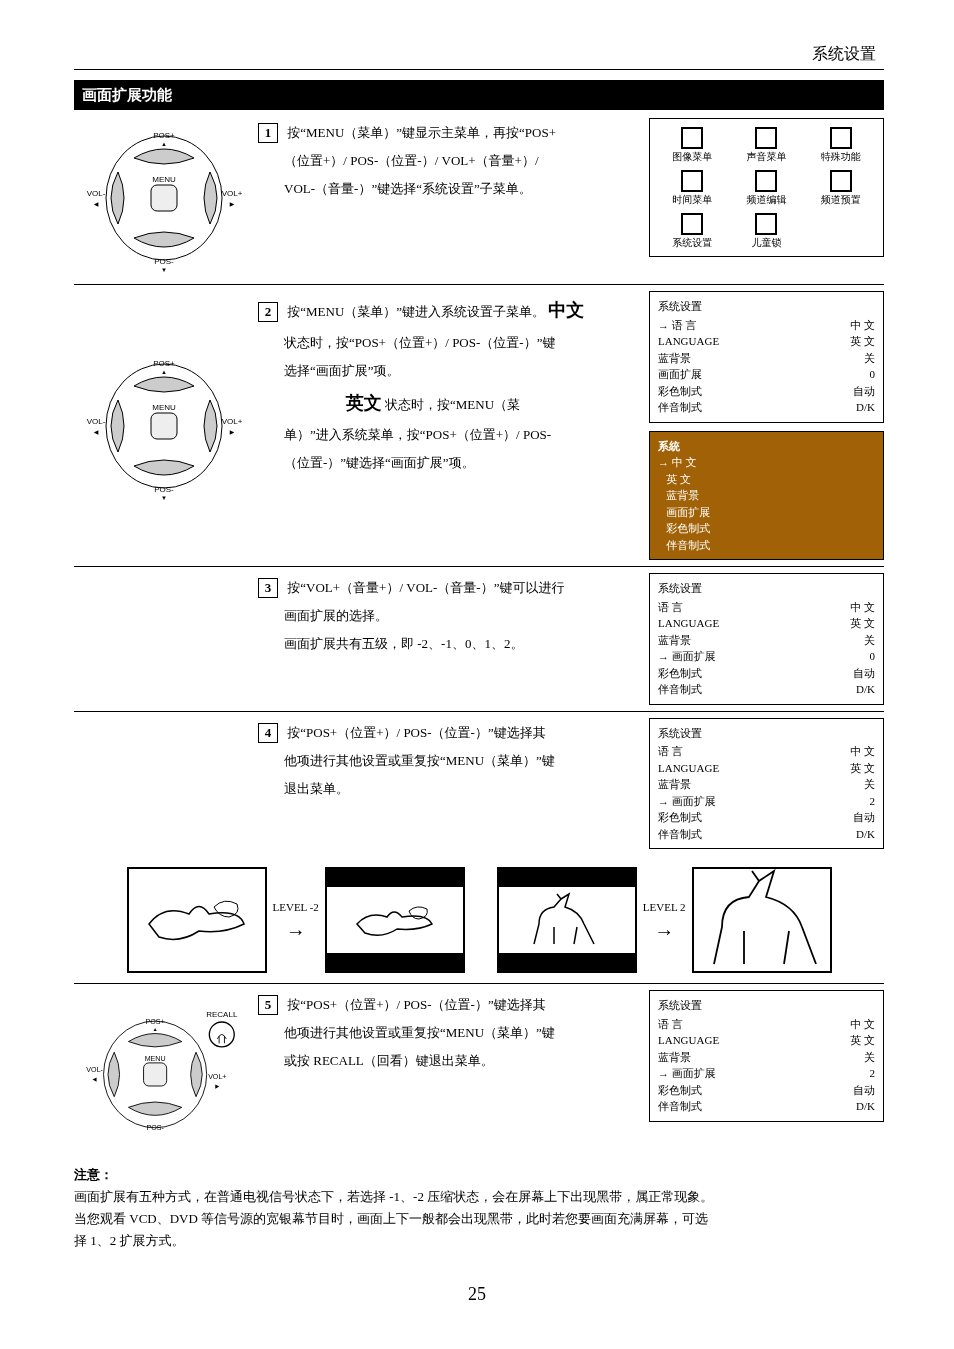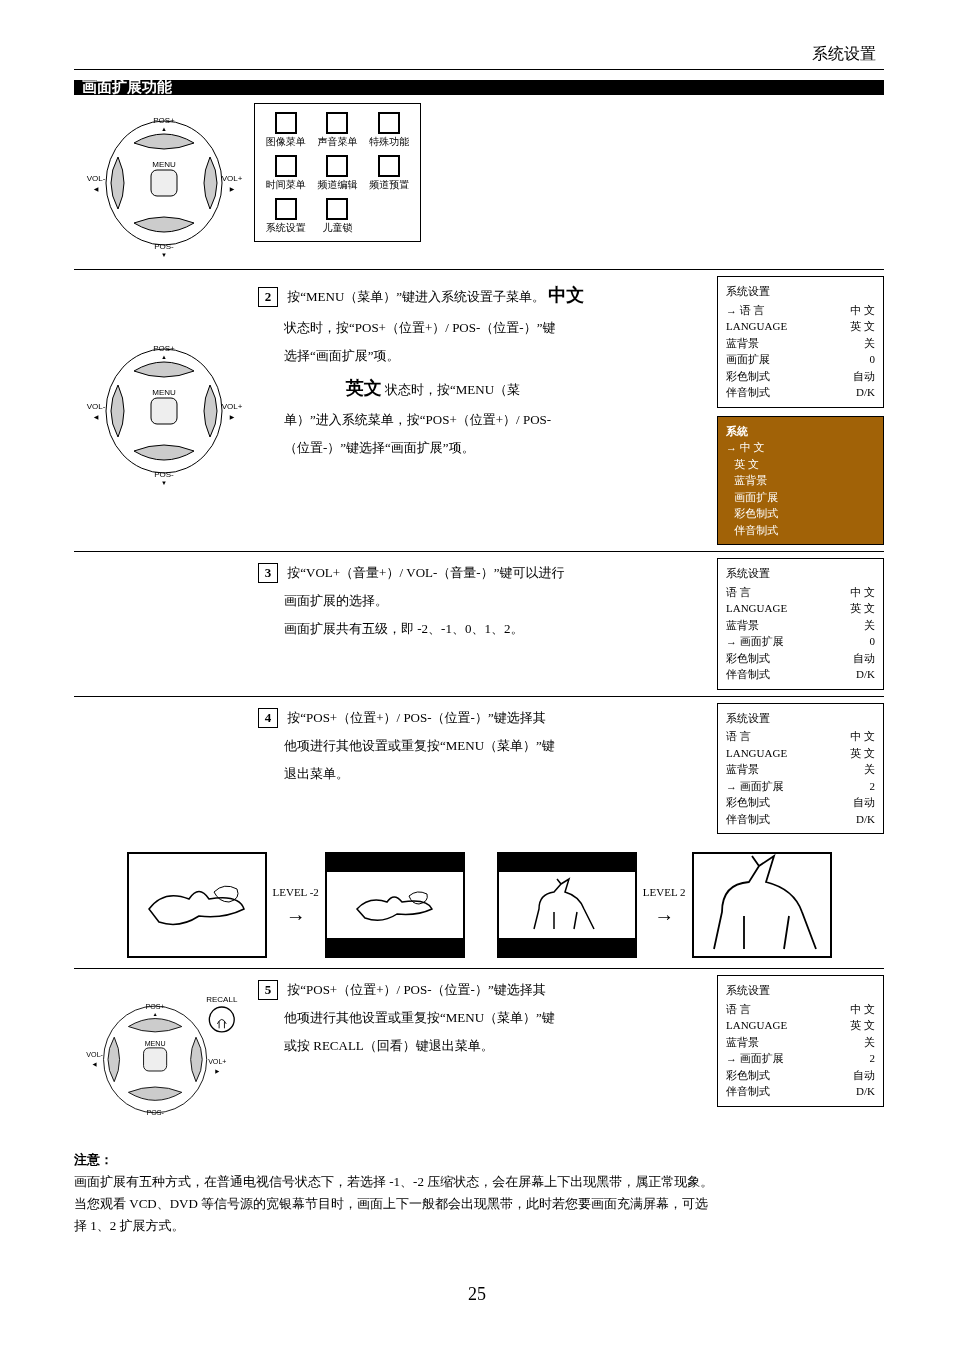--- a/index.html
+++ b/index.html
@@ -22,21 +22,21 @@
     display: flex;
     justify-content: flex-end;
     align-items: flex-end;
     padding-bottom: 4px;
     padding-right: 8px;
     font-size: 16px;
   }
   .black-bar {
     background: #000;
     color: #fff;
-    height: 15px;
+    height: 30px;
     display: flex;
     align-items: center;
     padding-left: 8px;
     font-size: 15px;
     font-weight: bold;
     margin-top: 4px;
     margin-bottom: 8px;
   }
   .section {
     display: flex;
@@ -54,21 +54,21 @@
     justify-content: center;
     position: relative;
   }
   .mid-col {
     flex: 1;
     padding: 4px 10px 4px 4px;
     font-size: 13px;
     line-height: 1.7;
   }
   .right-col {
-    width: 167px;
+    width: 235px;
     flex-shrink: 0;
     display: flex;
     flex-direction: column;
     gap: 8px;
   }
   .stepnum {
     display: inline-block;
     width: 20px;
     height: 20px;
     border: 1px solid #000;
@@ -172,20 +172,28 @@
         <text x="80" y="28" text-anchor="middle" font-size="6">▲</text>
         <text x="80" y="20" text-anchor="middle" font-size="8">POS+</text>
         <text x="80" y="146" text-anchor="middle" font-size="8">POS-</text>
         <text x="80" y="154" text-anchor="middle" font-size="6">▼</text>
         <text x="12" y="78" text-anchor="middle" font-size="8">VOL-</text>
         <text x="12" y="88" text-anchor="middle" font-size="6">◀</text>
         <text x="148" y="78" text-anchor="middle" font-size="8">VOL+</text>
         <text x="148" y="88" text-anchor="middle" font-size="6">▶</text>
         <text x="80" y="64" text-anchor="middle" font-size="8">MENU</text>
       </svg>
+    </div>
+    <div class="mid-col">
+      <p>
+        <span class="stepnum">1</span>
+        <span>按“MENU（菜单）”键显示主菜单，再按“POS+</span>
+      </p>
+      <p class="ind">（位置+）/ POS-（位置-）/ VOL+（音量+）/</p>
+      <p class="ind">VOL-（音量-）”键选择“系统设置”子菜单。</p>
     </div>
     <div class="right-col">
       <div class="osd-box">
         <div class="menu-grid">
           <div class="menu-cell"><div class="menu-sq"></div><span>图像菜单</span></div>
           <div class="menu-cell"><div class="menu-sq"></div><span>声音菜单</span></div>
           <div class="menu-cell"><div class="menu-sq"></div><span>特殊功能</span></div>
           <div class="menu-cell"><div class="menu-sq"></div><span>时间菜单</span></div>
           <div class="menu-cell"><div class="menu-sq"></div><span>频道编辑</span></div>
           <div class="menu-cell"><div class="menu-sq"></div><span>频道预置</span></div>

